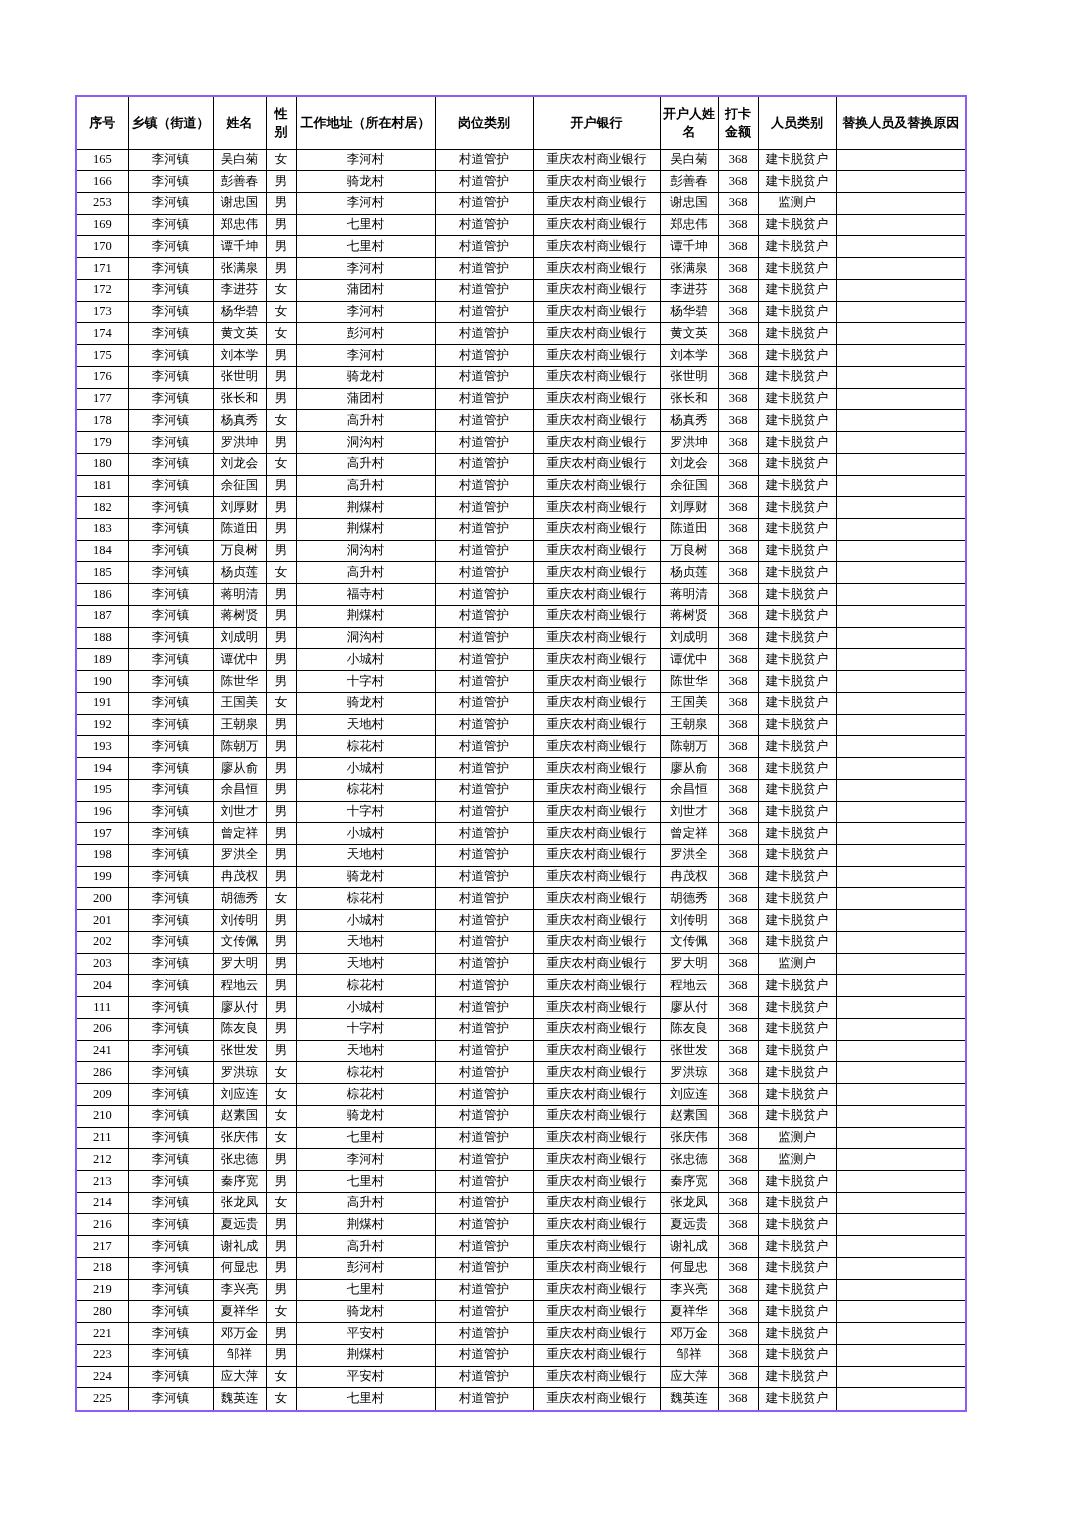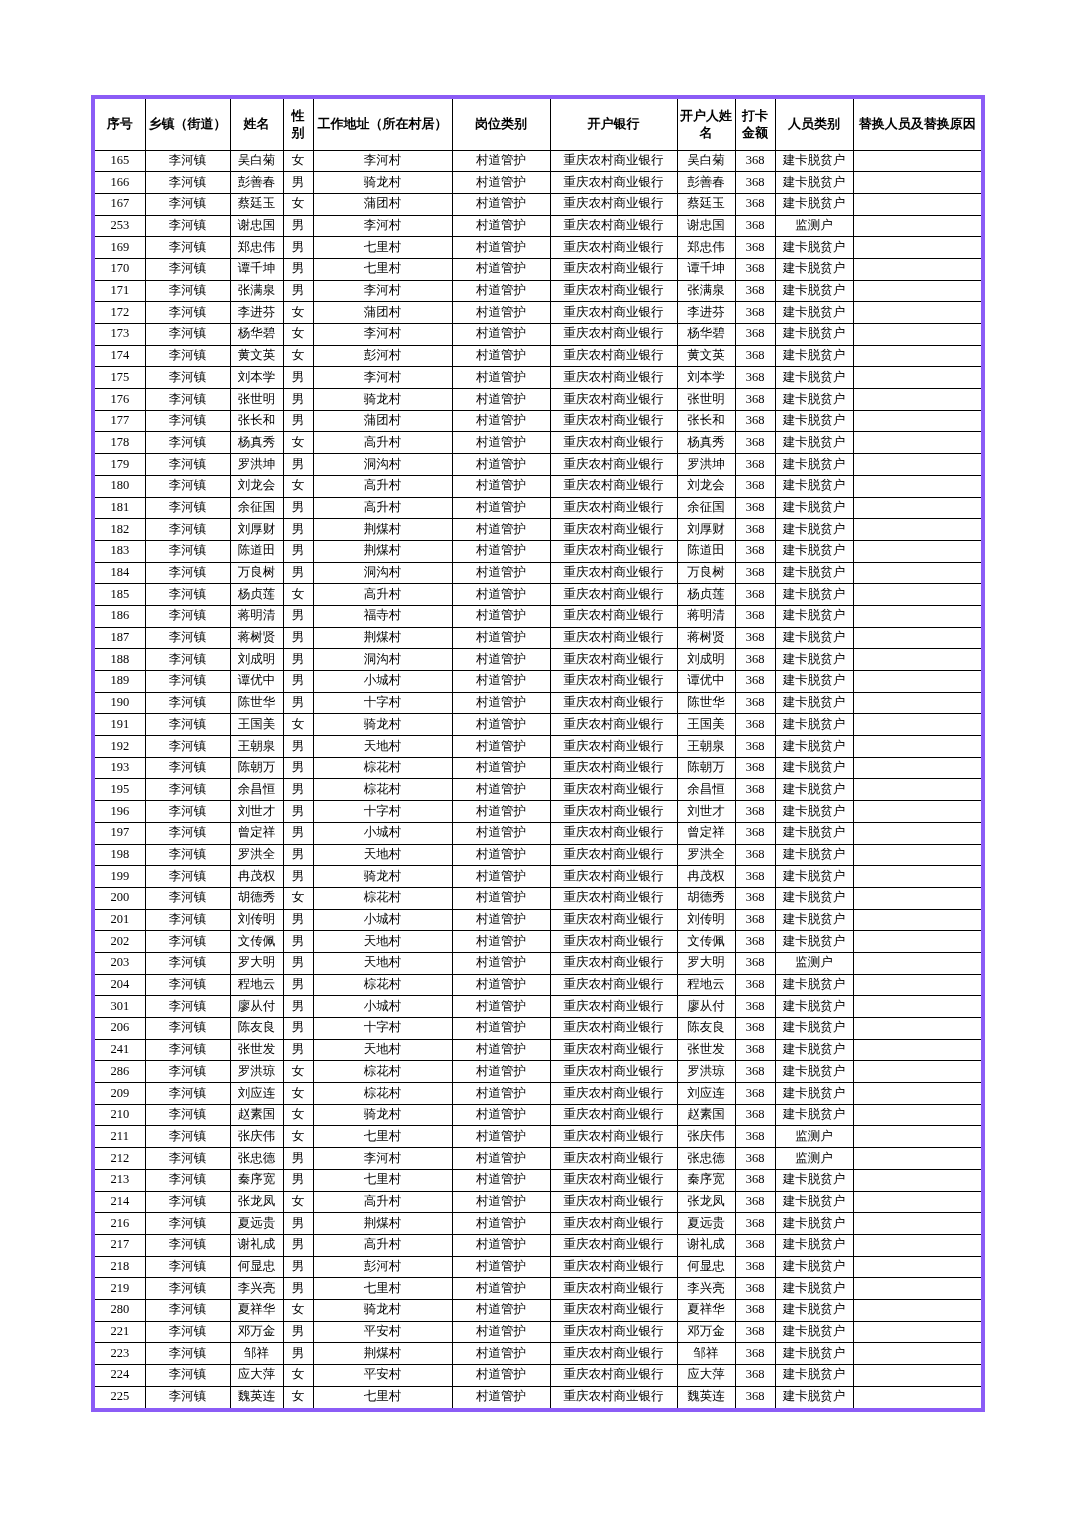--- a/index.html
+++ b/index.html
@@ -10,27 +10,27 @@
   .page {
     position: relative;
     width: 1074px;
     height: 1520px;
     background: #ffffff;
     font-family: "Liberation Serif", "DejaVu Serif", serif;
     color: #000000;
   }
   .roster-table {
     position: absolute;
-    left: 91px;
+    left: 75px;
     top: 95px;
     width: 890px;
     height: 1317px;
     border-collapse: collapse;
     table-layout: fixed;
-    border: 4px solid #8b5cf6;
+    border: 2px solid #8b5cf6;
   }
   .roster-table th,
   .roster-table td {
     border: 1px solid #000000;
     text-align: center;
     vertical-align: middle;
     padding: 0 2px;
     overflow: hidden;
     font-weight: normal;
   }
@@ -102,502 +102,502 @@
           <td>男</td>
           <td>骑龙村</td>
           <td>村道管护</td>
           <td>重庆农村商业银行</td>
           <td>彭善春</td>
           <td>368</td>
           <td>建卡脱贫户</td>
           <td></td>
         </tr>
         <tr>
-          <td>167</td>
-          <td>李河镇</td>
-          <td>蔡廷玉</td>
+          <td>253</td>
+          <td>李河镇</td>
+          <td>谢忠国</td>
+          <td>男</td>
+          <td>李河村</td>
+          <td>村道管护</td>
+          <td>重庆农村商业银行</td>
+          <td>谢忠国</td>
+          <td>368</td>
+          <td>监测户</td>
+          <td></td>
+        </tr>
+        <tr>
+          <td>169</td>
+          <td>李河镇</td>
+          <td>郑忠伟</td>
+          <td>男</td>
+          <td>七里村</td>
+          <td>村道管护</td>
+          <td>重庆农村商业银行</td>
+          <td>郑忠伟</td>
+          <td>368</td>
+          <td>建卡脱贫户</td>
+          <td></td>
+        </tr>
+        <tr>
+          <td>170</td>
+          <td>李河镇</td>
+          <td>谭千坤</td>
+          <td>男</td>
+          <td>七里村</td>
+          <td>村道管护</td>
+          <td>重庆农村商业银行</td>
+          <td>谭千坤</td>
+          <td>368</td>
+          <td>建卡脱贫户</td>
+          <td></td>
+        </tr>
+        <tr>
+          <td>171</td>
+          <td>李河镇</td>
+          <td>张满泉</td>
+          <td>男</td>
+          <td>李河村</td>
+          <td>村道管护</td>
+          <td>重庆农村商业银行</td>
+          <td>张满泉</td>
+          <td>368</td>
+          <td>建卡脱贫户</td>
+          <td></td>
+        </tr>
+        <tr>
+          <td>172</td>
+          <td>李河镇</td>
+          <td>李进芬</td>
           <td>女</td>
           <td>蒲团村</td>
           <td>村道管护</td>
           <td>重庆农村商业银行</td>
-          <td>蔡廷玉</td>
-          <td>368</td>
-          <td>建卡脱贫户</td>
-          <td></td>
-        </tr>
-        <tr>
-          <td>253</td>
-          <td>李河镇</td>
-          <td>谢忠国</td>
-          <td>男</td>
+          <td>李进芬</td>
+          <td>368</td>
+          <td>建卡脱贫户</td>
+          <td></td>
+        </tr>
+        <tr>
+          <td>173</td>
+          <td>李河镇</td>
+          <td>杨华碧</td>
+          <td>女</td>
           <td>李河村</td>
           <td>村道管护</td>
           <td>重庆农村商业银行</td>
-          <td>谢忠国</td>
+          <td>杨华碧</td>
+          <td>368</td>
+          <td>建卡脱贫户</td>
+          <td></td>
+        </tr>
+        <tr>
+          <td>174</td>
+          <td>李河镇</td>
+          <td>黄文英</td>
+          <td>女</td>
+          <td>彭河村</td>
+          <td>村道管护</td>
+          <td>重庆农村商业银行</td>
+          <td>黄文英</td>
+          <td>368</td>
+          <td>建卡脱贫户</td>
+          <td></td>
+        </tr>
+        <tr>
+          <td>175</td>
+          <td>李河镇</td>
+          <td>刘本学</td>
+          <td>男</td>
+          <td>李河村</td>
+          <td>村道管护</td>
+          <td>重庆农村商业银行</td>
+          <td>刘本学</td>
+          <td>368</td>
+          <td>建卡脱贫户</td>
+          <td></td>
+        </tr>
+        <tr>
+          <td>176</td>
+          <td>李河镇</td>
+          <td>张世明</td>
+          <td>男</td>
+          <td>骑龙村</td>
+          <td>村道管护</td>
+          <td>重庆农村商业银行</td>
+          <td>张世明</td>
+          <td>368</td>
+          <td>建卡脱贫户</td>
+          <td></td>
+        </tr>
+        <tr>
+          <td>177</td>
+          <td>李河镇</td>
+          <td>张长和</td>
+          <td>男</td>
+          <td>蒲团村</td>
+          <td>村道管护</td>
+          <td>重庆农村商业银行</td>
+          <td>张长和</td>
+          <td>368</td>
+          <td>建卡脱贫户</td>
+          <td></td>
+        </tr>
+        <tr>
+          <td>178</td>
+          <td>李河镇</td>
+          <td>杨真秀</td>
+          <td>女</td>
+          <td>高升村</td>
+          <td>村道管护</td>
+          <td>重庆农村商业银行</td>
+          <td>杨真秀</td>
+          <td>368</td>
+          <td>建卡脱贫户</td>
+          <td></td>
+        </tr>
+        <tr>
+          <td>179</td>
+          <td>李河镇</td>
+          <td>罗洪坤</td>
+          <td>男</td>
+          <td>洞沟村</td>
+          <td>村道管护</td>
+          <td>重庆农村商业银行</td>
+          <td>罗洪坤</td>
+          <td>368</td>
+          <td>建卡脱贫户</td>
+          <td></td>
+        </tr>
+        <tr>
+          <td>180</td>
+          <td>李河镇</td>
+          <td>刘龙会</td>
+          <td>女</td>
+          <td>高升村</td>
+          <td>村道管护</td>
+          <td>重庆农村商业银行</td>
+          <td>刘龙会</td>
+          <td>368</td>
+          <td>建卡脱贫户</td>
+          <td></td>
+        </tr>
+        <tr>
+          <td>181</td>
+          <td>李河镇</td>
+          <td>余征国</td>
+          <td>男</td>
+          <td>高升村</td>
+          <td>村道管护</td>
+          <td>重庆农村商业银行</td>
+          <td>余征国</td>
+          <td>368</td>
+          <td>建卡脱贫户</td>
+          <td></td>
+        </tr>
+        <tr>
+          <td>182</td>
+          <td>李河镇</td>
+          <td>刘厚财</td>
+          <td>男</td>
+          <td>荆煤村</td>
+          <td>村道管护</td>
+          <td>重庆农村商业银行</td>
+          <td>刘厚财</td>
+          <td>368</td>
+          <td>建卡脱贫户</td>
+          <td></td>
+        </tr>
+        <tr>
+          <td>183</td>
+          <td>李河镇</td>
+          <td>陈道田</td>
+          <td>男</td>
+          <td>荆煤村</td>
+          <td>村道管护</td>
+          <td>重庆农村商业银行</td>
+          <td>陈道田</td>
+          <td>368</td>
+          <td>建卡脱贫户</td>
+          <td></td>
+        </tr>
+        <tr>
+          <td>184</td>
+          <td>李河镇</td>
+          <td>万良树</td>
+          <td>男</td>
+          <td>洞沟村</td>
+          <td>村道管护</td>
+          <td>重庆农村商业银行</td>
+          <td>万良树</td>
+          <td>368</td>
+          <td>建卡脱贫户</td>
+          <td></td>
+        </tr>
+        <tr>
+          <td>185</td>
+          <td>李河镇</td>
+          <td>杨贞莲</td>
+          <td>女</td>
+          <td>高升村</td>
+          <td>村道管护</td>
+          <td>重庆农村商业银行</td>
+          <td>杨贞莲</td>
+          <td>368</td>
+          <td>建卡脱贫户</td>
+          <td></td>
+        </tr>
+        <tr>
+          <td>186</td>
+          <td>李河镇</td>
+          <td>蒋明清</td>
+          <td>男</td>
+          <td>福寺村</td>
+          <td>村道管护</td>
+          <td>重庆农村商业银行</td>
+          <td>蒋明清</td>
+          <td>368</td>
+          <td>建卡脱贫户</td>
+          <td></td>
+        </tr>
+        <tr>
+          <td>187</td>
+          <td>李河镇</td>
+          <td>蒋树贤</td>
+          <td>男</td>
+          <td>荆煤村</td>
+          <td>村道管护</td>
+          <td>重庆农村商业银行</td>
+          <td>蒋树贤</td>
+          <td>368</td>
+          <td>建卡脱贫户</td>
+          <td></td>
+        </tr>
+        <tr>
+          <td>188</td>
+          <td>李河镇</td>
+          <td>刘成明</td>
+          <td>男</td>
+          <td>洞沟村</td>
+          <td>村道管护</td>
+          <td>重庆农村商业银行</td>
+          <td>刘成明</td>
+          <td>368</td>
+          <td>建卡脱贫户</td>
+          <td></td>
+        </tr>
+        <tr>
+          <td>189</td>
+          <td>李河镇</td>
+          <td>谭优中</td>
+          <td>男</td>
+          <td>小城村</td>
+          <td>村道管护</td>
+          <td>重庆农村商业银行</td>
+          <td>谭优中</td>
+          <td>368</td>
+          <td>建卡脱贫户</td>
+          <td></td>
+        </tr>
+        <tr>
+          <td>190</td>
+          <td>李河镇</td>
+          <td>陈世华</td>
+          <td>男</td>
+          <td>十字村</td>
+          <td>村道管护</td>
+          <td>重庆农村商业银行</td>
+          <td>陈世华</td>
+          <td>368</td>
+          <td>建卡脱贫户</td>
+          <td></td>
+        </tr>
+        <tr>
+          <td>191</td>
+          <td>李河镇</td>
+          <td>王国美</td>
+          <td>女</td>
+          <td>骑龙村</td>
+          <td>村道管护</td>
+          <td>重庆农村商业银行</td>
+          <td>王国美</td>
+          <td>368</td>
+          <td>建卡脱贫户</td>
+          <td></td>
+        </tr>
+        <tr>
+          <td>192</td>
+          <td>李河镇</td>
+          <td>王朝泉</td>
+          <td>男</td>
+          <td>天地村</td>
+          <td>村道管护</td>
+          <td>重庆农村商业银行</td>
+          <td>王朝泉</td>
+          <td>368</td>
+          <td>建卡脱贫户</td>
+          <td></td>
+        </tr>
+        <tr>
+          <td>193</td>
+          <td>李河镇</td>
+          <td>陈朝万</td>
+          <td>男</td>
+          <td>棕花村</td>
+          <td>村道管护</td>
+          <td>重庆农村商业银行</td>
+          <td>陈朝万</td>
+          <td>368</td>
+          <td>建卡脱贫户</td>
+          <td></td>
+        </tr>
+        <tr>
+          <td>194</td>
+          <td>李河镇</td>
+          <td>廖从俞</td>
+          <td>男</td>
+          <td>小城村</td>
+          <td>村道管护</td>
+          <td>重庆农村商业银行</td>
+          <td>廖从俞</td>
+          <td>368</td>
+          <td>建卡脱贫户</td>
+          <td></td>
+        </tr>
+        <tr>
+          <td>195</td>
+          <td>李河镇</td>
+          <td>余昌恒</td>
+          <td>男</td>
+          <td>棕花村</td>
+          <td>村道管护</td>
+          <td>重庆农村商业银行</td>
+          <td>余昌恒</td>
+          <td>368</td>
+          <td>建卡脱贫户</td>
+          <td></td>
+        </tr>
+        <tr>
+          <td>196</td>
+          <td>李河镇</td>
+          <td>刘世才</td>
+          <td>男</td>
+          <td>十字村</td>
+          <td>村道管护</td>
+          <td>重庆农村商业银行</td>
+          <td>刘世才</td>
+          <td>368</td>
+          <td>建卡脱贫户</td>
+          <td></td>
+        </tr>
+        <tr>
+          <td>197</td>
+          <td>李河镇</td>
+          <td>曾定祥</td>
+          <td>男</td>
+          <td>小城村</td>
+          <td>村道管护</td>
+          <td>重庆农村商业银行</td>
+          <td>曾定祥</td>
+          <td>368</td>
+          <td>建卡脱贫户</td>
+          <td></td>
+        </tr>
+        <tr>
+          <td>198</td>
+          <td>李河镇</td>
+          <td>罗洪全</td>
+          <td>男</td>
+          <td>天地村</td>
+          <td>村道管护</td>
+          <td>重庆农村商业银行</td>
+          <td>罗洪全</td>
+          <td>368</td>
+          <td>建卡脱贫户</td>
+          <td></td>
+        </tr>
+        <tr>
+          <td>199</td>
+          <td>李河镇</td>
+          <td>冉茂权</td>
+          <td>男</td>
+          <td>骑龙村</td>
+          <td>村道管护</td>
+          <td>重庆农村商业银行</td>
+          <td>冉茂权</td>
+          <td>368</td>
+          <td>建卡脱贫户</td>
+          <td></td>
+        </tr>
+        <tr>
+          <td>200</td>
+          <td>李河镇</td>
+          <td>胡德秀</td>
+          <td>女</td>
+          <td>棕花村</td>
+          <td>村道管护</td>
+          <td>重庆农村商业银行</td>
+          <td>胡德秀</td>
+          <td>368</td>
+          <td>建卡脱贫户</td>
+          <td></td>
+        </tr>
+        <tr>
+          <td>201</td>
+          <td>李河镇</td>
+          <td>刘传明</td>
+          <td>男</td>
+          <td>小城村</td>
+          <td>村道管护</td>
+          <td>重庆农村商业银行</td>
+          <td>刘传明</td>
+          <td>368</td>
+          <td>建卡脱贫户</td>
+          <td></td>
+        </tr>
+        <tr>
+          <td>202</td>
+          <td>李河镇</td>
+          <td>文传佩</td>
+          <td>男</td>
+          <td>天地村</td>
+          <td>村道管护</td>
+          <td>重庆农村商业银行</td>
+          <td>文传佩</td>
+          <td>368</td>
+          <td>建卡脱贫户</td>
+          <td></td>
+        </tr>
+        <tr>
+          <td>203</td>
+          <td>李河镇</td>
+          <td>罗大明</td>
+          <td>男</td>
+          <td>天地村</td>
+          <td>村道管护</td>
+          <td>重庆农村商业银行</td>
+          <td>罗大明</td>
           <td>368</td>
           <td>监测户</td>
           <td></td>
         </tr>
         <tr>
-          <td>169</td>
-          <td>李河镇</td>
-          <td>郑忠伟</td>
-          <td>男</td>
-          <td>七里村</td>
-          <td>村道管护</td>
-          <td>重庆农村商业银行</td>
-          <td>郑忠伟</td>
-          <td>368</td>
-          <td>建卡脱贫户</td>
-          <td></td>
-        </tr>
-        <tr>
-          <td>170</td>
-          <td>李河镇</td>
-          <td>谭千坤</td>
-          <td>男</td>
-          <td>七里村</td>
-          <td>村道管护</td>
-          <td>重庆农村商业银行</td>
-          <td>谭千坤</td>
-          <td>368</td>
-          <td>建卡脱贫户</td>
-          <td></td>
-        </tr>
-        <tr>
-          <td>171</td>
-          <td>李河镇</td>
-          <td>张满泉</td>
-          <td>男</td>
-          <td>李河村</td>
-          <td>村道管护</td>
-          <td>重庆农村商业银行</td>
-          <td>张满泉</td>
-          <td>368</td>
-          <td>建卡脱贫户</td>
-          <td></td>
-        </tr>
-        <tr>
-          <td>172</td>
-          <td>李河镇</td>
-          <td>李进芬</td>
-          <td>女</td>
-          <td>蒲团村</td>
-          <td>村道管护</td>
-          <td>重庆农村商业银行</td>
-          <td>李进芬</td>
-          <td>368</td>
-          <td>建卡脱贫户</td>
-          <td></td>
-        </tr>
-        <tr>
-          <td>173</td>
-          <td>李河镇</td>
-          <td>杨华碧</td>
-          <td>女</td>
-          <td>李河村</td>
-          <td>村道管护</td>
-          <td>重庆农村商业银行</td>
-          <td>杨华碧</td>
-          <td>368</td>
-          <td>建卡脱贫户</td>
-          <td></td>
-        </tr>
-        <tr>
-          <td>174</td>
-          <td>李河镇</td>
-          <td>黄文英</td>
-          <td>女</td>
-          <td>彭河村</td>
-          <td>村道管护</td>
-          <td>重庆农村商业银行</td>
-          <td>黄文英</td>
-          <td>368</td>
-          <td>建卡脱贫户</td>
-          <td></td>
-        </tr>
-        <tr>
-          <td>175</td>
-          <td>李河镇</td>
-          <td>刘本学</td>
-          <td>男</td>
-          <td>李河村</td>
-          <td>村道管护</td>
-          <td>重庆农村商业银行</td>
-          <td>刘本学</td>
-          <td>368</td>
-          <td>建卡脱贫户</td>
-          <td></td>
-        </tr>
-        <tr>
-          <td>176</td>
-          <td>李河镇</td>
-          <td>张世明</td>
-          <td>男</td>
-          <td>骑龙村</td>
-          <td>村道管护</td>
-          <td>重庆农村商业银行</td>
-          <td>张世明</td>
-          <td>368</td>
-          <td>建卡脱贫户</td>
-          <td></td>
-        </tr>
-        <tr>
-          <td>177</td>
-          <td>李河镇</td>
-          <td>张长和</td>
-          <td>男</td>
-          <td>蒲团村</td>
-          <td>村道管护</td>
-          <td>重庆农村商业银行</td>
-          <td>张长和</td>
-          <td>368</td>
-          <td>建卡脱贫户</td>
-          <td></td>
-        </tr>
-        <tr>
-          <td>178</td>
-          <td>李河镇</td>
-          <td>杨真秀</td>
-          <td>女</td>
-          <td>高升村</td>
-          <td>村道管护</td>
-          <td>重庆农村商业银行</td>
-          <td>杨真秀</td>
-          <td>368</td>
-          <td>建卡脱贫户</td>
-          <td></td>
-        </tr>
-        <tr>
-          <td>179</td>
-          <td>李河镇</td>
-          <td>罗洪坤</td>
-          <td>男</td>
-          <td>洞沟村</td>
-          <td>村道管护</td>
-          <td>重庆农村商业银行</td>
-          <td>罗洪坤</td>
-          <td>368</td>
-          <td>建卡脱贫户</td>
-          <td></td>
-        </tr>
-        <tr>
-          <td>180</td>
-          <td>李河镇</td>
-          <td>刘龙会</td>
-          <td>女</td>
-          <td>高升村</td>
-          <td>村道管护</td>
-          <td>重庆农村商业银行</td>
-          <td>刘龙会</td>
-          <td>368</td>
-          <td>建卡脱贫户</td>
-          <td></td>
-        </tr>
-        <tr>
-          <td>181</td>
-          <td>李河镇</td>
-          <td>余征国</td>
-          <td>男</td>
-          <td>高升村</td>
-          <td>村道管护</td>
-          <td>重庆农村商业银行</td>
-          <td>余征国</td>
-          <td>368</td>
-          <td>建卡脱贫户</td>
-          <td></td>
-        </tr>
-        <tr>
-          <td>182</td>
-          <td>李河镇</td>
-          <td>刘厚财</td>
-          <td>男</td>
-          <td>荆煤村</td>
-          <td>村道管护</td>
-          <td>重庆农村商业银行</td>
-          <td>刘厚财</td>
-          <td>368</td>
-          <td>建卡脱贫户</td>
-          <td></td>
-        </tr>
-        <tr>
-          <td>183</td>
-          <td>李河镇</td>
-          <td>陈道田</td>
-          <td>男</td>
-          <td>荆煤村</td>
-          <td>村道管护</td>
-          <td>重庆农村商业银行</td>
-          <td>陈道田</td>
-          <td>368</td>
-          <td>建卡脱贫户</td>
-          <td></td>
-        </tr>
-        <tr>
-          <td>184</td>
-          <td>李河镇</td>
-          <td>万良树</td>
-          <td>男</td>
-          <td>洞沟村</td>
-          <td>村道管护</td>
-          <td>重庆农村商业银行</td>
-          <td>万良树</td>
-          <td>368</td>
-          <td>建卡脱贫户</td>
-          <td></td>
-        </tr>
-        <tr>
-          <td>185</td>
-          <td>李河镇</td>
-          <td>杨贞莲</td>
-          <td>女</td>
-          <td>高升村</td>
-          <td>村道管护</td>
-          <td>重庆农村商业银行</td>
-          <td>杨贞莲</td>
-          <td>368</td>
-          <td>建卡脱贫户</td>
-          <td></td>
-        </tr>
-        <tr>
-          <td>186</td>
-          <td>李河镇</td>
-          <td>蒋明清</td>
-          <td>男</td>
-          <td>福寺村</td>
-          <td>村道管护</td>
-          <td>重庆农村商业银行</td>
-          <td>蒋明清</td>
-          <td>368</td>
-          <td>建卡脱贫户</td>
-          <td></td>
-        </tr>
-        <tr>
-          <td>187</td>
-          <td>李河镇</td>
-          <td>蒋树贤</td>
-          <td>男</td>
-          <td>荆煤村</td>
-          <td>村道管护</td>
-          <td>重庆农村商业银行</td>
-          <td>蒋树贤</td>
-          <td>368</td>
-          <td>建卡脱贫户</td>
-          <td></td>
-        </tr>
-        <tr>
-          <td>188</td>
-          <td>李河镇</td>
-          <td>刘成明</td>
-          <td>男</td>
-          <td>洞沟村</td>
-          <td>村道管护</td>
-          <td>重庆农村商业银行</td>
-          <td>刘成明</td>
-          <td>368</td>
-          <td>建卡脱贫户</td>
-          <td></td>
-        </tr>
-        <tr>
-          <td>189</td>
-          <td>李河镇</td>
-          <td>谭优中</td>
-          <td>男</td>
-          <td>小城村</td>
-          <td>村道管护</td>
-          <td>重庆农村商业银行</td>
-          <td>谭优中</td>
-          <td>368</td>
-          <td>建卡脱贫户</td>
-          <td></td>
-        </tr>
-        <tr>
-          <td>190</td>
-          <td>李河镇</td>
-          <td>陈世华</td>
-          <td>男</td>
-          <td>十字村</td>
-          <td>村道管护</td>
-          <td>重庆农村商业银行</td>
-          <td>陈世华</td>
-          <td>368</td>
-          <td>建卡脱贫户</td>
-          <td></td>
-        </tr>
-        <tr>
-          <td>191</td>
-          <td>李河镇</td>
-          <td>王国美</td>
-          <td>女</td>
-          <td>骑龙村</td>
-          <td>村道管护</td>
-          <td>重庆农村商业银行</td>
-          <td>王国美</td>
-          <td>368</td>
-          <td>建卡脱贫户</td>
-          <td></td>
-        </tr>
-        <tr>
-          <td>192</td>
-          <td>李河镇</td>
-          <td>王朝泉</td>
-          <td>男</td>
-          <td>天地村</td>
-          <td>村道管护</td>
-          <td>重庆农村商业银行</td>
-          <td>王朝泉</td>
-          <td>368</td>
-          <td>建卡脱贫户</td>
-          <td></td>
-        </tr>
-        <tr>
-          <td>193</td>
-          <td>李河镇</td>
-          <td>陈朝万</td>
+          <td>204</td>
+          <td>李河镇</td>
+          <td>程地云</td>
           <td>男</td>
           <td>棕花村</td>
           <td>村道管护</td>
           <td>重庆农村商业银行</td>
-          <td>陈朝万</td>
-          <td>368</td>
-          <td>建卡脱贫户</td>
-          <td></td>
-        </tr>
-        <tr>
-          <td>195</td>
-          <td>李河镇</td>
-          <td>余昌恒</td>
-          <td>男</td>
-          <td>棕花村</td>
-          <td>村道管护</td>
-          <td>重庆农村商业银行</td>
-          <td>余昌恒</td>
-          <td>368</td>
-          <td>建卡脱贫户</td>
-          <td></td>
-        </tr>
-        <tr>
-          <td>196</td>
-          <td>李河镇</td>
-          <td>刘世才</td>
-          <td>男</td>
-          <td>十字村</td>
-          <td>村道管护</td>
-          <td>重庆农村商业银行</td>
-          <td>刘世才</td>
-          <td>368</td>
-          <td>建卡脱贫户</td>
-          <td></td>
-        </tr>
-        <tr>
-          <td>197</td>
-          <td>李河镇</td>
-          <td>曾定祥</td>
-          <td>男</td>
-          <td>小城村</td>
-          <td>村道管护</td>
-          <td>重庆农村商业银行</td>
-          <td>曾定祥</td>
-          <td>368</td>
-          <td>建卡脱贫户</td>
-          <td></td>
-        </tr>
-        <tr>
-          <td>198</td>
-          <td>李河镇</td>
-          <td>罗洪全</td>
-          <td>男</td>
-          <td>天地村</td>
-          <td>村道管护</td>
-          <td>重庆农村商业银行</td>
-          <td>罗洪全</td>
-          <td>368</td>
-          <td>建卡脱贫户</td>
-          <td></td>
-        </tr>
-        <tr>
-          <td>199</td>
-          <td>李河镇</td>
-          <td>冉茂权</td>
-          <td>男</td>
-          <td>骑龙村</td>
-          <td>村道管护</td>
-          <td>重庆农村商业银行</td>
-          <td>冉茂权</td>
-          <td>368</td>
-          <td>建卡脱贫户</td>
-          <td></td>
-        </tr>
-        <tr>
-          <td>200</td>
-          <td>李河镇</td>
-          <td>胡德秀</td>
-          <td>女</td>
-          <td>棕花村</td>
-          <td>村道管护</td>
-          <td>重庆农村商业银行</td>
-          <td>胡德秀</td>
-          <td>368</td>
-          <td>建卡脱贫户</td>
-          <td></td>
-        </tr>
-        <tr>
-          <td>201</td>
-          <td>李河镇</td>
-          <td>刘传明</td>
-          <td>男</td>
-          <td>小城村</td>
-          <td>村道管护</td>
-          <td>重庆农村商业银行</td>
-          <td>刘传明</td>
-          <td>368</td>
-          <td>建卡脱贫户</td>
-          <td></td>
-        </tr>
-        <tr>
-          <td>202</td>
-          <td>李河镇</td>
-          <td>文传佩</td>
-          <td>男</td>
-          <td>天地村</td>
-          <td>村道管护</td>
-          <td>重庆农村商业银行</td>
-          <td>文传佩</td>
-          <td>368</td>
-          <td>建卡脱贫户</td>
-          <td></td>
-        </tr>
-        <tr>
-          <td>203</td>
-          <td>李河镇</td>
-          <td>罗大明</td>
-          <td>男</td>
-          <td>天地村</td>
-          <td>村道管护</td>
-          <td>重庆农村商业银行</td>
-          <td>罗大明</td>
-          <td>368</td>
-          <td>监测户</td>
-          <td></td>
-        </tr>
-        <tr>
-          <td>204</td>
-          <td>李河镇</td>
           <td>程地云</td>
-          <td>男</td>
-          <td>棕花村</td>
-          <td>村道管护</td>
-          <td>重庆农村商业银行</td>
-          <td>程地云</td>
-          <td>368</td>
-          <td>建卡脱贫户</td>
-          <td></td>
-        </tr>
-        <tr>
-          <td>301</td>
+          <td>368</td>
+          <td>建卡脱贫户</td>
+          <td></td>
+        </tr>
+        <tr>
+          <td>111</td>
           <td>李河镇</td>
           <td>廖从付</td>
           <td>男</td>
           <td>小城村</td>
           <td>村道管护</td>
           <td>重庆农村商业银行</td>
           <td>廖从付</td>
           <td>368</td>
           <td>建卡脱贫户</td>
           <td></td>

